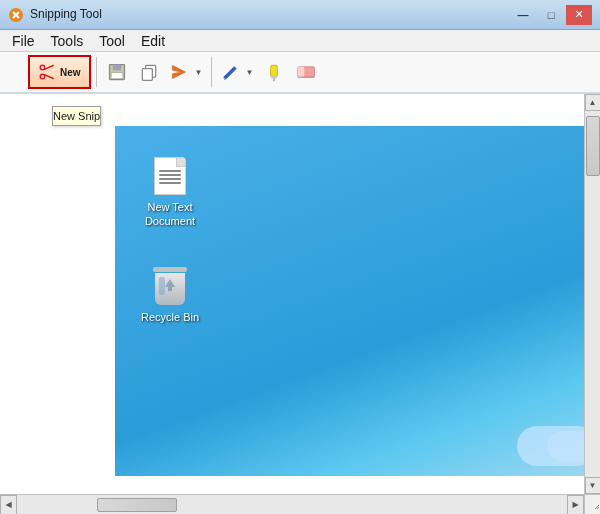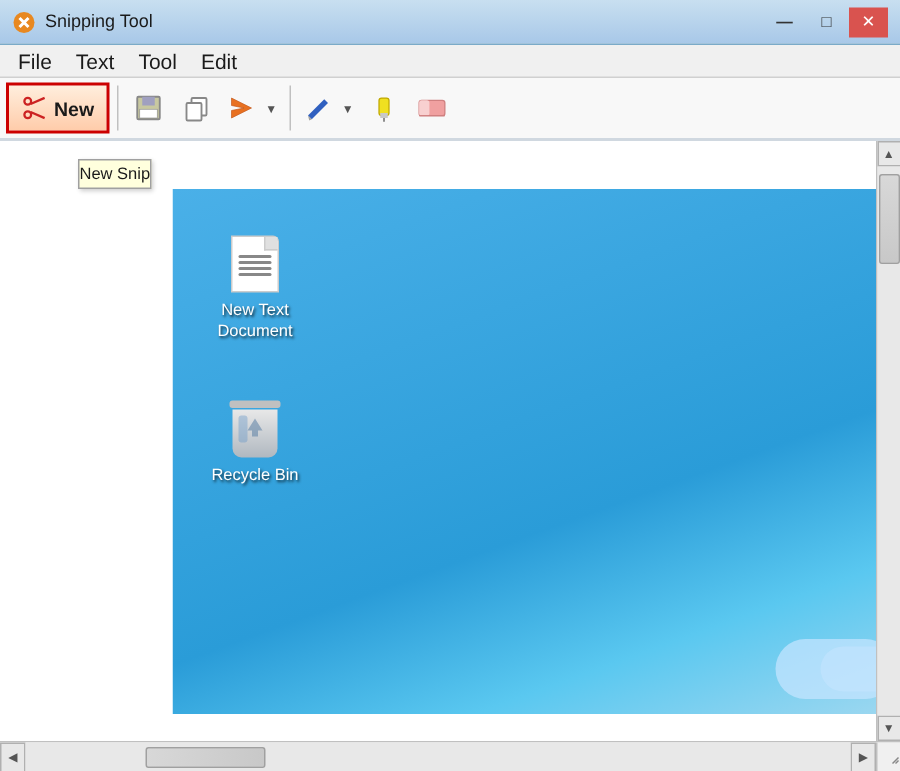--- a/index.html
+++ b/index.html
@@ -73,23 +73,24 @@
     }
     .tool-new-btn {
       display: flex;
       align-items: center;
       gap: 4px;
       border: 2px solid #cc0000;
       background: linear-gradient(to bottom, #ffeedd, #ffccaa);
       padding: 8px 8px;
       cursor: pointer;
       height: 34px;
-      font-size: 13px;
+      font-size: 10px;
       font-weight: bold;
       color: #1a1a1a;
+      margin-left: 24px;
     }
     .tool-sep {
       width: 1px;
       height: 30px;
       background: #c0c0c0;
       margin: 0 3px;
     }
     .tool-btn {
       width: 30px;
       height: 30px;
@@ -365,21 +366,21 @@
   </div>
   <div class="title-bar-controls">
     <button class="tb-btn minimize">—</button>
     <button class="tb-btn maximize">□</button>
     <button class="tb-btn close">✕</button>
   </div>
 </div>
 
 <div class="menu-bar">
   <span class="menu-item">File</span>
-  <span class="menu-item">Text</span>
+  <span class="menu-item">Tools</span>
   <span class="menu-item">Tool</span>
   <span class="menu-item">Edit</span>
 </div>
 
 <div class="toolbar">
 
   <button class="tool-new-btn">
     <svg width="18" height="18" viewBox="0 0 24 24">
       <circle cx="6" cy="6" r="3" fill="none" stroke="#cc2222" stroke-width="2"></circle>
       <circle cx="6" cy="18" r="3" fill="none" stroke="#cc2222" stroke-width="2"></circle>

